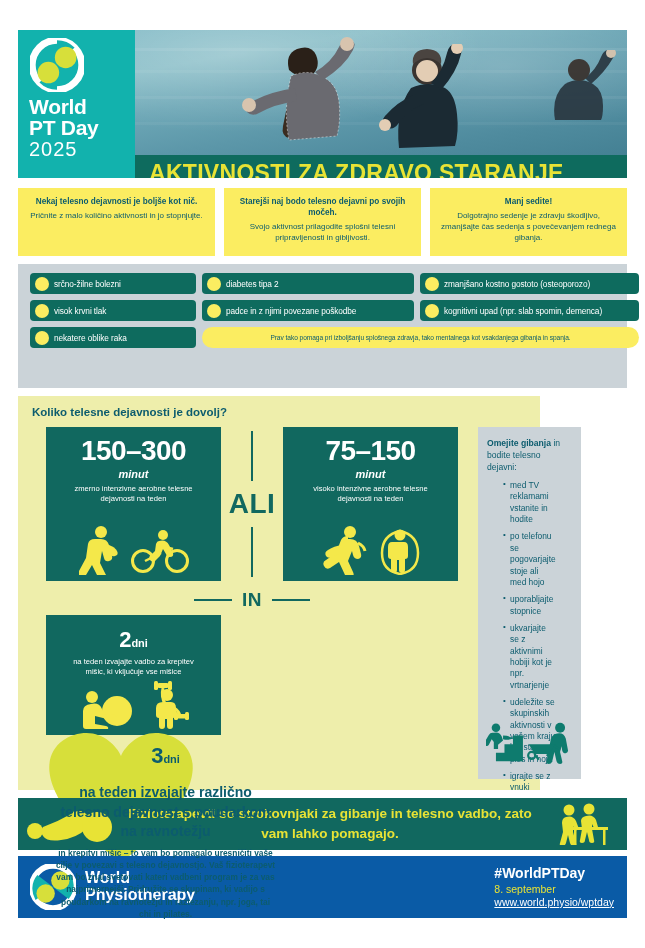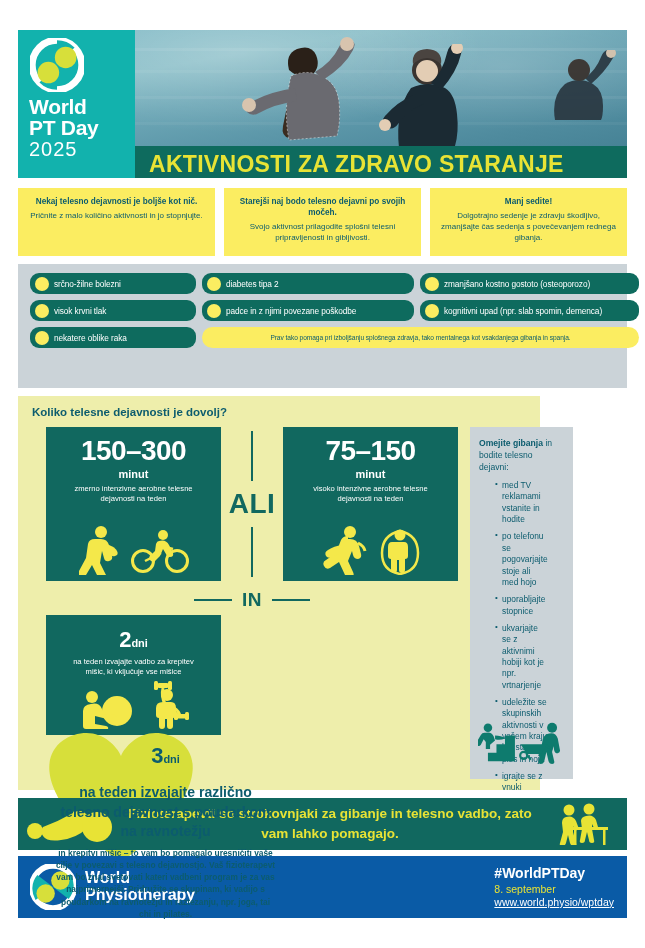--- a/index.html
+++ b/index.html
@@ -13,55 +13,55 @@
   .wpd-text{position:absolute;left:11px;top:66px;color:#ffffff;line-height:1.0;}
   .wpd-text .l1{font-size:21px;font-weight:bold;letter-spacing:-0.3px;}
   .wpd-text .l2{font-size:21px;font-weight:bold;letter-spacing:-0.3px;}
   .wpd-text .l3{font-size:20px;font-weight:300;letter-spacing:1px;margin-top:1px;}
   .photo{position:absolute;left:117px;top:0;width:492px;height:148px;background:
      radial-gradient(ellipse at 20% 15%, rgba(255,255,255,.25), transparent 45%),
      radial-gradient(ellipse at 75% 25%, rgba(255,255,255,.18), transparent 40%),
      linear-gradient(170deg,#7fb8c4 0%,#86bcc6 18%,#6da7b6 36%,#5c97a9 55%,#4f8b9e 72%,#3e7b8e 100%);}
   .photo .ripple{position:absolute;left:0;right:0;height:3px;background:rgba(255,255,255,.16);}
   .fig{position:absolute;}
-  .title-band{position:absolute;left:117px;bottom:0;width:492px;height:32px;background:#0e6b5e;}
+  .title-band{position:absolute;left:117px;bottom:0;width:492px;height:23px;background:#0e6b5e;}
   .title-band span{display:block;color:#e8e335;font-size:23px;font-weight:bold;letter-spacing:0.3px;
      line-height:36px;padding-left:14px;}
 
   
   .tips{position:absolute;left:18px;top:188px;width:609px;height:68px;display:flex;gap:9px;}
   .tip{flex:1;background:#fbed61;padding:8px 10px 6px;box-sizing:border-box;text-align:center;}
   .tip .t-h{color:#0c5c6e;font-size:8.2px;font-weight:bold;line-height:1.35;}
   .tip .t-b{color:#0c5c6e;font-size:8px;line-height:1.4;margin-top:3px;}
 
   
   .risk{position:absolute;left:18px;top:264px;width:609px;height:124px;background:#cbd3d8;
       padding:9px 12px;box-sizing:border-box;}
   .risk h2{margin:0 0 8px 2px;color:#0c5c6e;font-size:11.5px;font-weight:bold;}
   .risk-grid{display:grid;grid-template-columns:166px 212px 219px;gap:6px 6px;}
-  .pill{background:#0e6b5e;border-radius:9px;height:21px;display:flex;align-items:center;
+  .pill{background:#0e6b5e;border-radius:4px;height:21px;display:flex;align-items:center;
       padding-left:5px;box-sizing:border-box;}
   .pill .dot{width:14px;height:14px;border-radius:50%;background:#fbed61;flex:0 0 14px;}
   .pill .ptxt{color:#ffffff;font-size:8.3px;margin-left:5px;letter-spacing:-0.1px;}
   .note{grid-column:2 / span 2;background:#fbed61;border-radius:11px;height:21px;display:flex;
       align-items:center;justify-content:center;}
   .note span{color:#0c5c6e;font-size:6.6px;letter-spacing:-0.05px;}
 
   
   .main{position:absolute;left:18px;top:396px;width:522px;height:394px;background:#eeeeab;
       padding:10px 12px;box-sizing:border-box;}
   .main h2{margin:0 0 9px 2px;color:#0c5c6e;font-size:11.5px;font-weight:bold;}
-  .main-row{display:flex;gap:0;padding-left:16px;}
+  .main-row{display:flex;gap:8px;padding-left:16px;}
   .col-left{width:412px;position:relative;}
   .aerobic{display:flex;align-items:flex-start;gap:0;height:154px;position:relative;}
   .card{background:#11685f;box-sizing:border-box;padding:10px 8px 0;text-align:center;position:relative;}
   .card.a{width:175px;height:154px;}
   .card.b{width:175px;height:154px;}
   .card .big{color:#ffffff;font-size:28px;font-weight:bold;letter-spacing:-0.6px;line-height:1;}
-  .card .min{color:#ffffff;font-size:11px;font-weight:bold;margin-top:3px;}
+  .card .min{color:#ffffff;font-size:11px;font-weight:bold;margin-top:3px;font-style:italic;}
   .card .sub{color:#ffffff;font-size:7.6px;line-height:1.35;margin-top:4px;padding:0 6px;}
   .card .icons{position:absolute;left:0;right:0;bottom:6px;display:flex;justify-content:center;
       align-items:flex-end;gap:10px;}
   .ali-wrap{width:62px;height:154px;position:relative;display:flex;align-items:center;
       justify-content:center;}
   .ali-wrap .vline{position:absolute;left:50%;margin-left:-1px;width:2px;background:#11685f;}
   .ali-wrap .vline.top{top:4px;height:50px;}
   .ali-wrap .vline.bot{bottom:4px;height:50px;}
   .ali-wrap .ali{color:#11685f;font-size:28px;font-weight:bold;letter-spacing:0.5px;}
 

